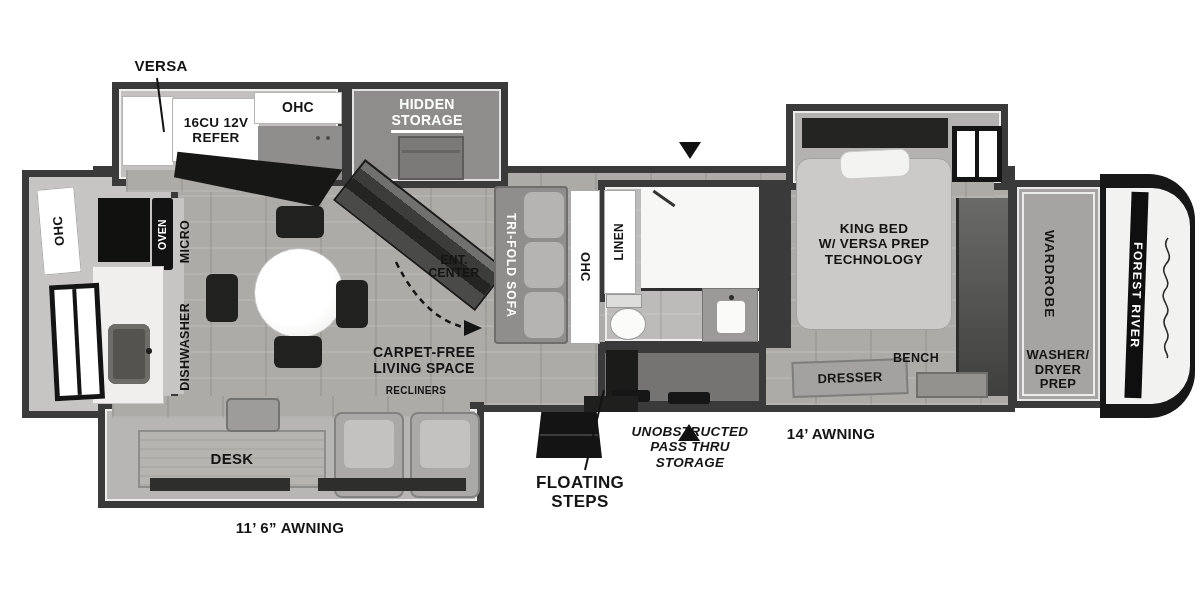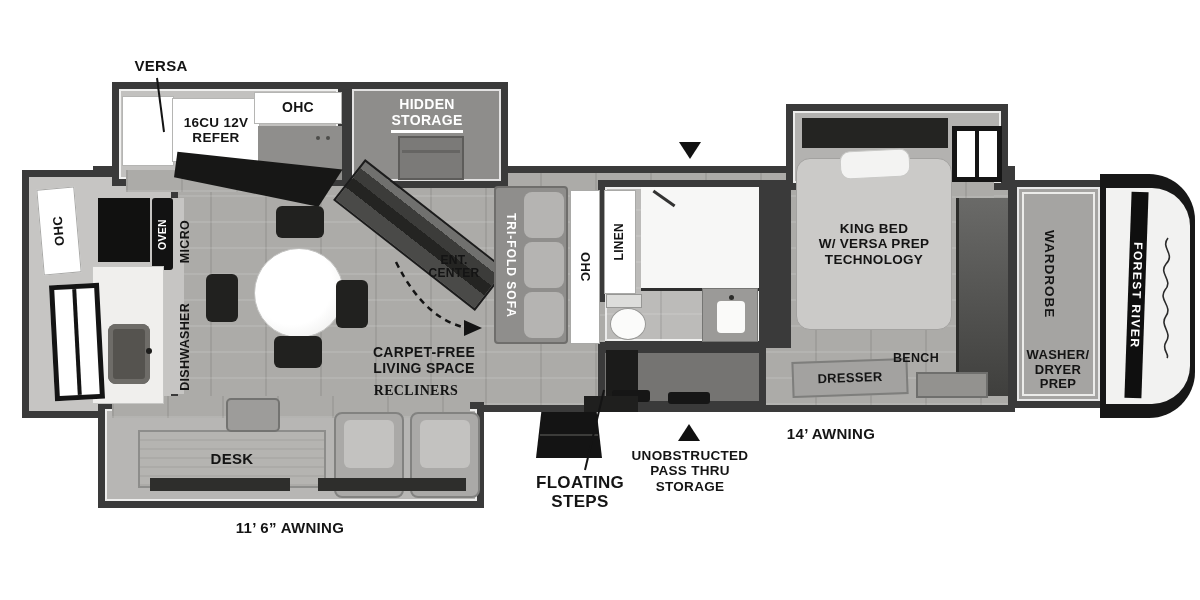--- a/index.html
+++ b/index.html
@@ -128,21 +128,21 @@
   </div>
   <div class="abs white-box" style="left:570px;top:190px;width:30px;height:154px;">
     <span class="lbl vdn" style="font-size:13px;">OHC</span>
   </div>
 
   <div class="abs flexc" style="left:350px;top:344px;width:148px;height:34px;">
     <span class="lbl" style="font-size:14px;">CARPET-FREE
 LIVING SPACE</span>
   </div>
   <div class="abs flexc" style="left:352px;top:382px;width:128px;height:18px;">
-    <span class="lbl" style="font-size:14px;font-family:Liberation Serif, serif;">RECLINERS</span>
+    <span class="lbl" style="font-size:10px;">RECLINERS</span>
   </div>
 
   <div class="abs flexc" style="left:138px;top:430px;width:188px;height:58px;background:#b5b4b1;border:2px solid #8d8d8b;background-image:repeating-linear-gradient(0deg,rgba(0,0,0,.05) 0 2px,transparent 2px 9px);">
     <span class="lbl" style="font-size:15px;">DESK</span>
   </div>
   <div class="abs" style="left:226px;top:398px;width:54px;height:34px;background:#9d9c9a;border:2px solid #737371;border-radius:5px;"></div>
   <div class="abs" style="left:334px;top:412px;width:70px;height:86px;background:#aaa9a7;border:2px solid #828280;border-radius:8px;">
     <div class="abs" style="left:8px;top:6px;width:50px;height:48px;background:#c3c2c0;border-radius:6px;"></div>
   </div>
   <div class="abs" style="left:410px;top:412px;width:70px;height:86px;background:#aaa9a7;border:2px solid #828280;border-radius:8px;">
@@ -197,21 +197,21 @@
   <div class="abs" style="left:536px;top:412px;width:66px;height:46px;background:#141414;clip-path:polygon(8% 0,92% 0,100% 100%,0% 100%);">
     <div class="abs" style="left:4px;top:22px;width:58px;height:2px;background:#3c3c3a;"></div>
   </div>
 
   <div class="abs flexc" style="left:118px;top:56px;width:86px;height:20px;">
     <span class="lbl" style="font-size:15px;">VERSA</span>
   </div>
   <div class="abs tri-down" style="left:679px;top:142px;"></div>
 
   <div class="abs tri-up" style="left:678px;top:424px;"></div>
-  <div class="abs flexc" style="left:616px;top:446px;width:148px;height:50px;">
+  <div class="abs flexc" style="left:616px;top:422px;width:148px;height:50px;font-style:italic;">
     <span class="lbl" style="font-size:13.5px;">UNOBSTRUCTED
 PASS THRU
 STORAGE</span>
   </div>
 
   <div class="abs flexc" style="left:518px;top:472px;width:124px;height:40px;">
     <span class="lbl" style="font-size:17px;">FLOATING
 STEPS</span>
   </div>
 

